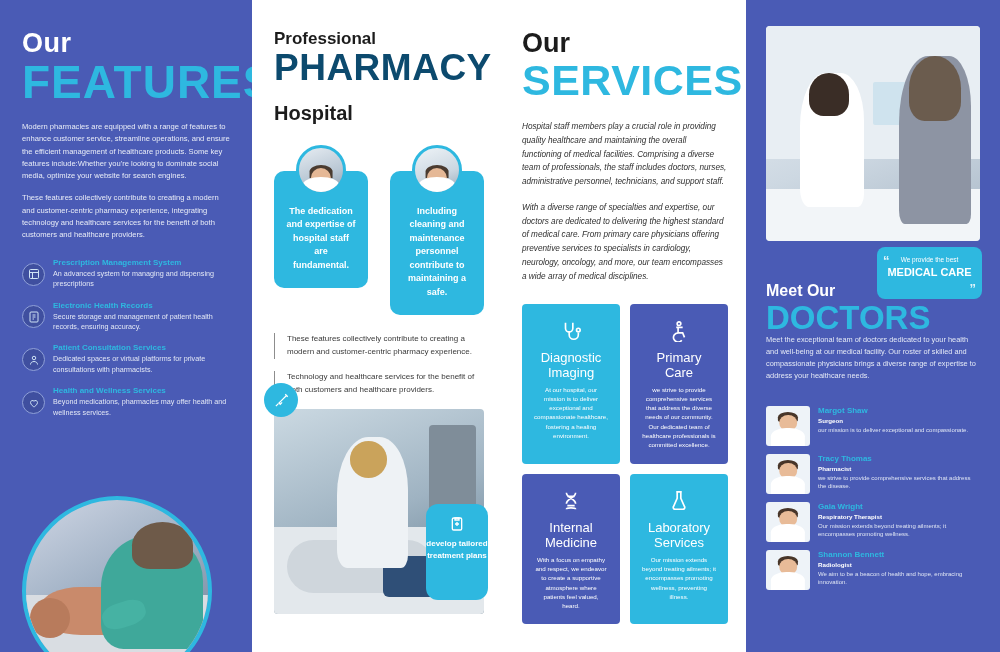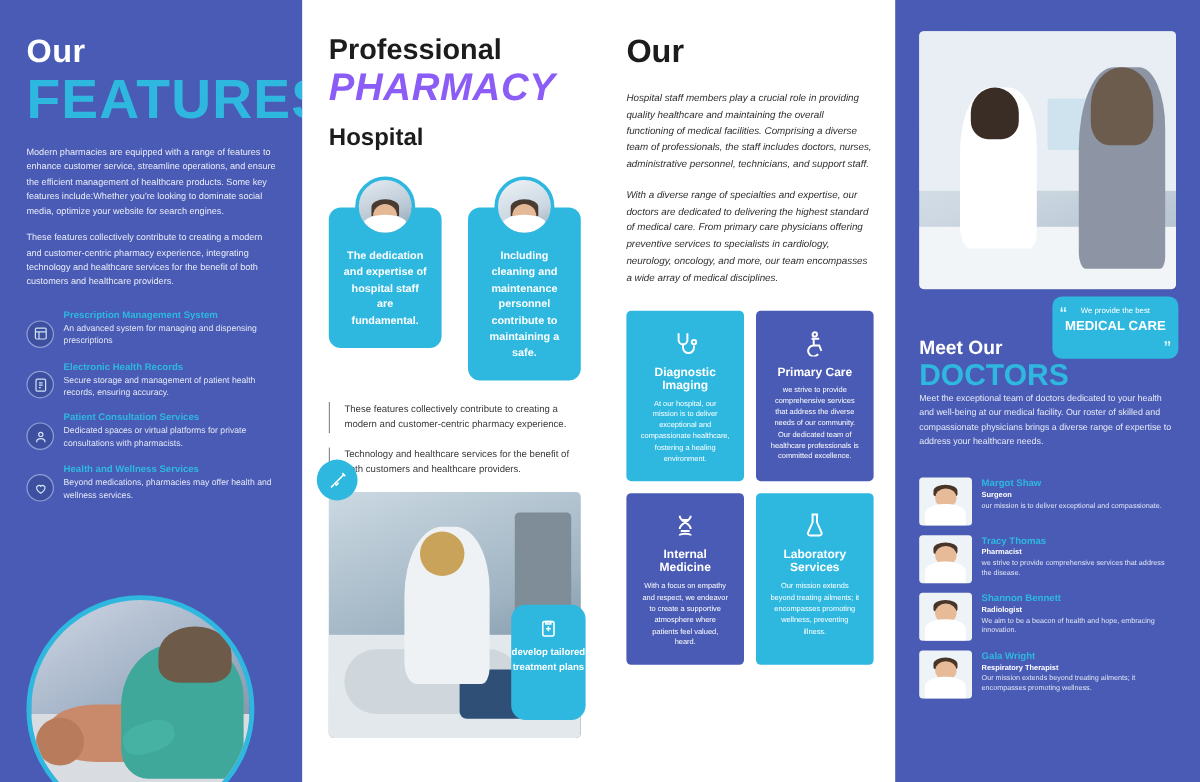--- a/index.html
+++ b/index.html
@@ -44,21 +44,21 @@
     color: #e8ecf7;
     font-size: 7.6px;
     line-height: 1.62;
     margin-top: 16px;
   }
   .p1-para + .p1-para { margin-top: 10px; }
 
   .feature-list { margin-top: 16px; }
   .feature-item {
     display: flex;
-    align-items: flex-end;
+    align-items: center;
     margin-bottom: 11px;
   }
   .feature-icon {
     width: 23px; height: 23px;
     border-radius: 50%;
     background: #3f4f9f;
     border: 1px solid #8fa0d8;
     display: flex; align-items: center; justify-content: center;
     flex-shrink: 0;
     margin-right: 8px;
@@ -102,32 +102,31 @@
   .panel2 {
     width: 252px; height: 652px;
     background: #ffffff;
     padding: 30px 20px 0 22px;
     position: relative;
     overflow: hidden;
     flex-shrink: 0;
   }
   .p2-prof {
     color: #1c1c1c;
-    font-size: 24px;
+    font-size: 17px;
     font-weight: bold;
     line-height: 1;
   }
   .p2-pharmacy {
-    color: #8b5cf6;
-    font-size: 32px;
+    color: #0c4a6e;
+    font-size: 37px;
     font-weight: bold;
     line-height: 1.05;
     letter-spacing: 0.5px;
     margin-top: 2px;
-    font-style: italic;
   }
   .p2-hospital {
     color: #1c1c1c;
     font-size: 20px;
     font-weight: bold;
     line-height: 1;
     margin-top: 15px;
   }
 
   .quote-row {
@@ -278,22 +277,22 @@
     border-radius: 4px;
     padding: 16px 12px 14px 12px;
     text-align: center;
     color: #ffffff;
     min-height: 108px;
   }
   .svc-card.cyan { background: #2eb8e0; }
   .svc-card.indigo { background: #4a5bb5; }
   .svc-card .sicon { width: 22px; height: 22px; margin: 0 auto 8px auto; }
   .svc-card h5 {
-    font-size: 10px;
-    font-weight: bold;
+    font-size: 13px;
+    font-weight: normal;
     margin-bottom: 5px;
   }
   .svc-card p {
     font-size: 6.2px;
     line-height: 1.5;
   }
 
   
   .panel4 {
     width: 254px; height: 652px;
@@ -342,21 +341,21 @@
 
   .p4-meet {
     color: #ffffff;
     font-size: 16px;
     font-weight: bold;
     margin-top: 42px;
     line-height: 1;
   }
   .p4-doctors {
     color: #2eb8e0;
-    font-size: 25px;
+    font-size: 33px;
     font-weight: bold;
     line-height: 1;
     margin-top: 2px;
   }
   .p4-para {
     color: #e4e9f6;
     font-size: 7.4px;
     line-height: 1.62;
     margin-top: 0;
   }
@@ -525,20 +524,21 @@
             <rect x="5" y="3" width="14" height="18" rx="2"></rect>
             <path d="M9 3h6v3H9zM9 12h6M12 9v6"></path>
           </svg>
       </span>
       <span>develop tailored treatment plans</span>
     </div>
   </section>
 
   <section class="panel3">
     <div class="p3-our">Our</div>
+    <div class="p3-services">SERVICES</div>
     <p class="p3-para">Hospital staff members play a crucial role in providing quality healthcare and maintaining the overall functioning of medical facilities. Comprising a diverse team of professionals, the staff includes doctors, nurses, administrative personnel, technicians, and support staff.</p>
     <p class="p3-para">With a diverse range of specialties and expertise, our doctors are dedicated to delivering the highest standard of medical care. From primary care physicians offering preventive services to specialists in cardiology, neurology, oncology, and more, our team encompasses a wide array of medical disciplines.</p>
 
     <div class="svc-grid">
       <div class="svc-card cyan">
         <div class="sicon">
           <svg viewBox="0 0 24 24" fill="none" stroke="#ffffff" stroke-width="1.8">
               <path d="M6 3v6a4 4 0 008 0V3"></path>
               <path d="M10 13v3a5 5 0 0010 0v-2"></path>
               <circle cx="20" cy="11" r="2"></circle>
@@ -625,33 +625,33 @@
           <p>we strive to provide comprehensive services that address the disease.</p>
         </div>
       </div>
       <div class="doc-item">
         <div class="doc-thumb">
             <div class="dt-hair"></div>
             <div class="dt-face"></div>
             <div class="dt-body"></div>
           </div>
         <div class="doc-info">
-          <h5>Shannon Bennett</h5>
-          <div class="role">Radiologist</div>
-          <p>We aim to be a beacon of health and hope, embracing innovation.</p>
+          <h5>Gala Wright</h5>
+          <div class="role">Respiratory Therapist</div>
+          <p>Our mission extends beyond treating ailments; it encompasses promoting wellness.</p>
         </div>
       </div>
       <div class="doc-item">
         <div class="doc-thumb">
             <div class="dt-hair"></div>
             <div class="dt-face"></div>
             <div class="dt-body"></div>
           </div>
         <div class="doc-info">
-          <h5>Gala Wright</h5>
-          <div class="role">Respiratory Therapist</div>
-          <p>Our mission extends beyond treating ailments; it encompasses promoting wellness.</p>
+          <h5>Shannon Bennett</h5>
+          <div class="role">Radiologist</div>
+          <p>We aim to be a beacon of health and hope, embracing innovation.</p>
         </div>
       </div>
     </div>
   </section>
 
 </div>
 
 </body></html>

